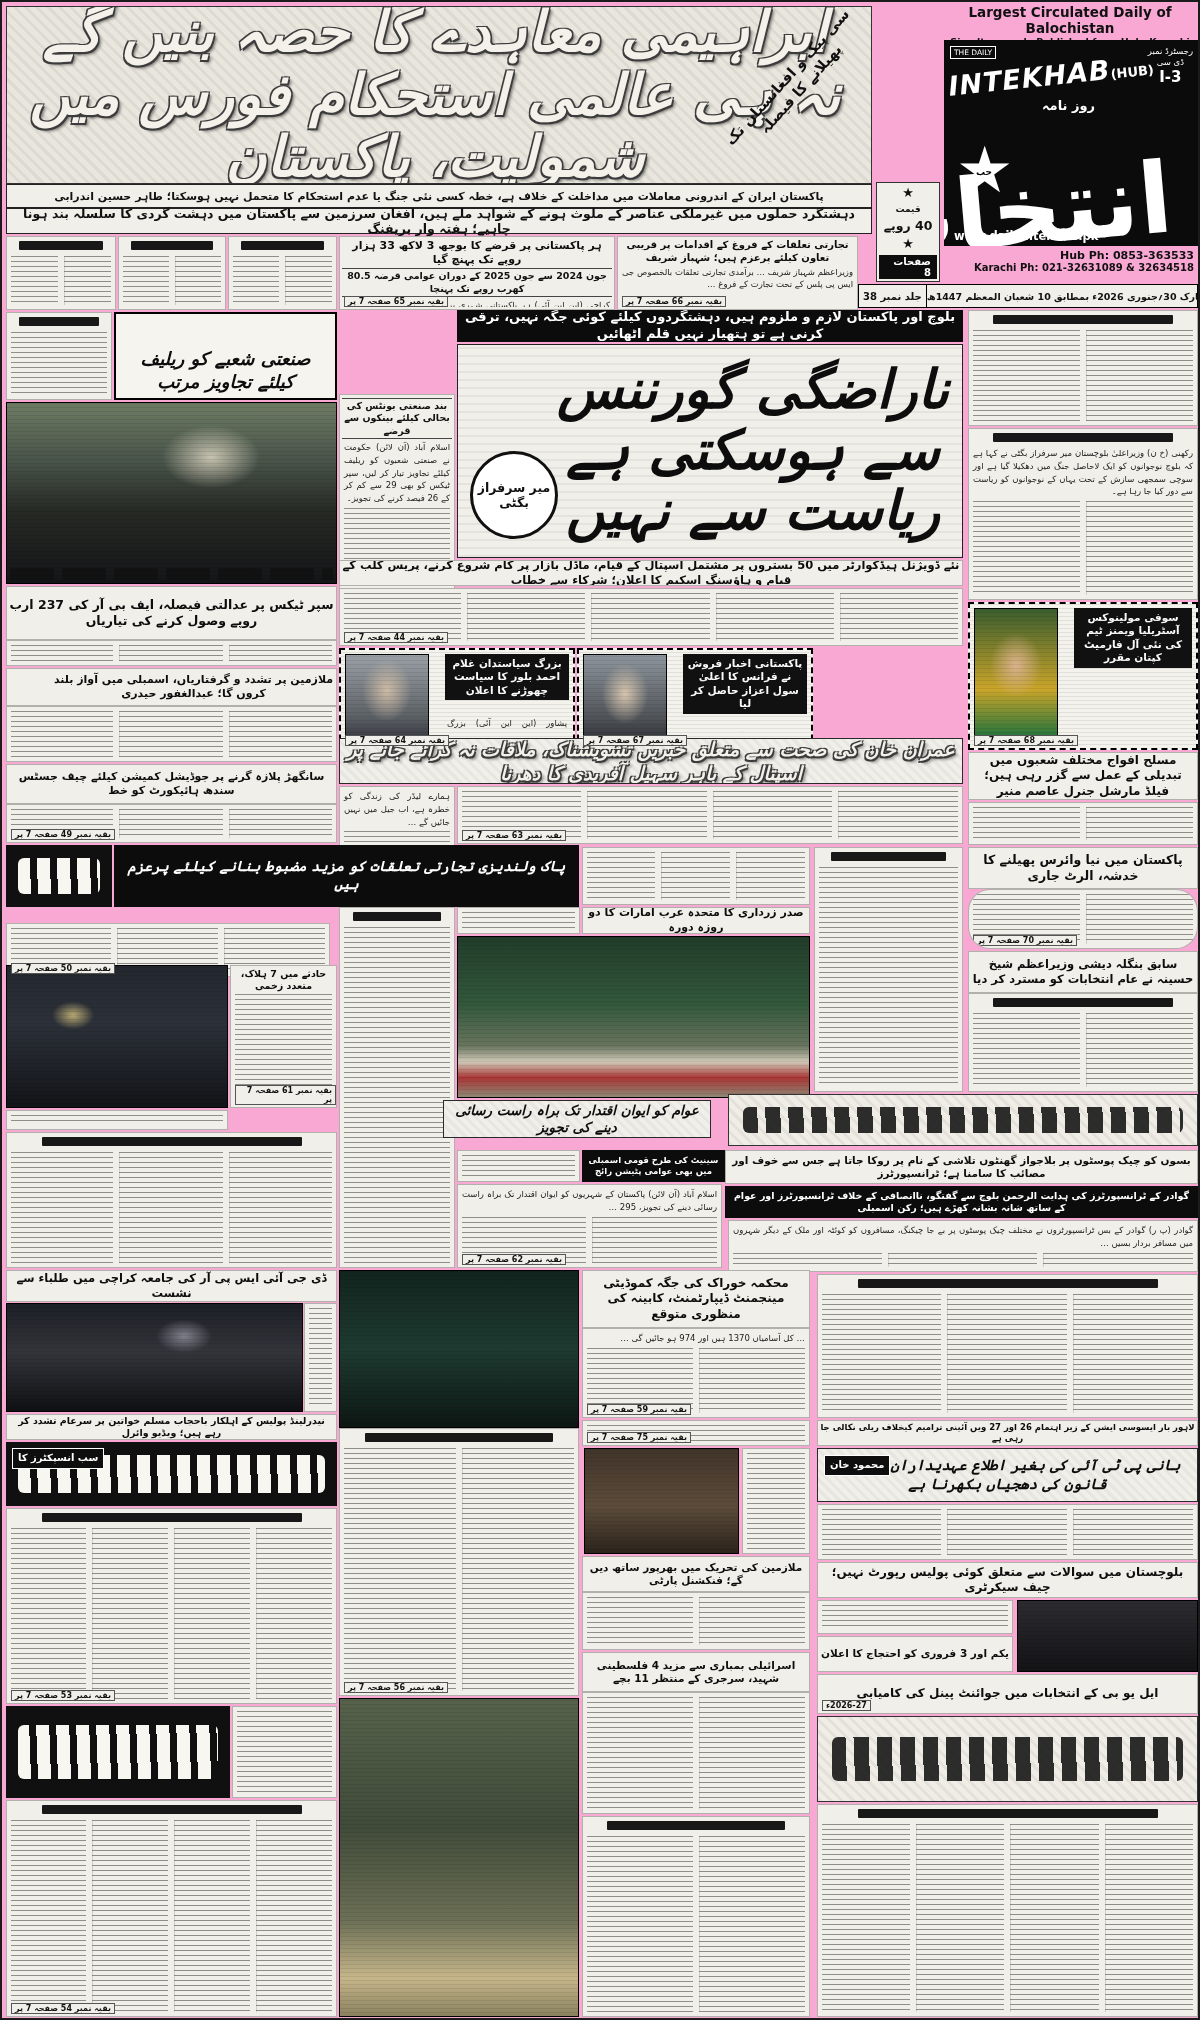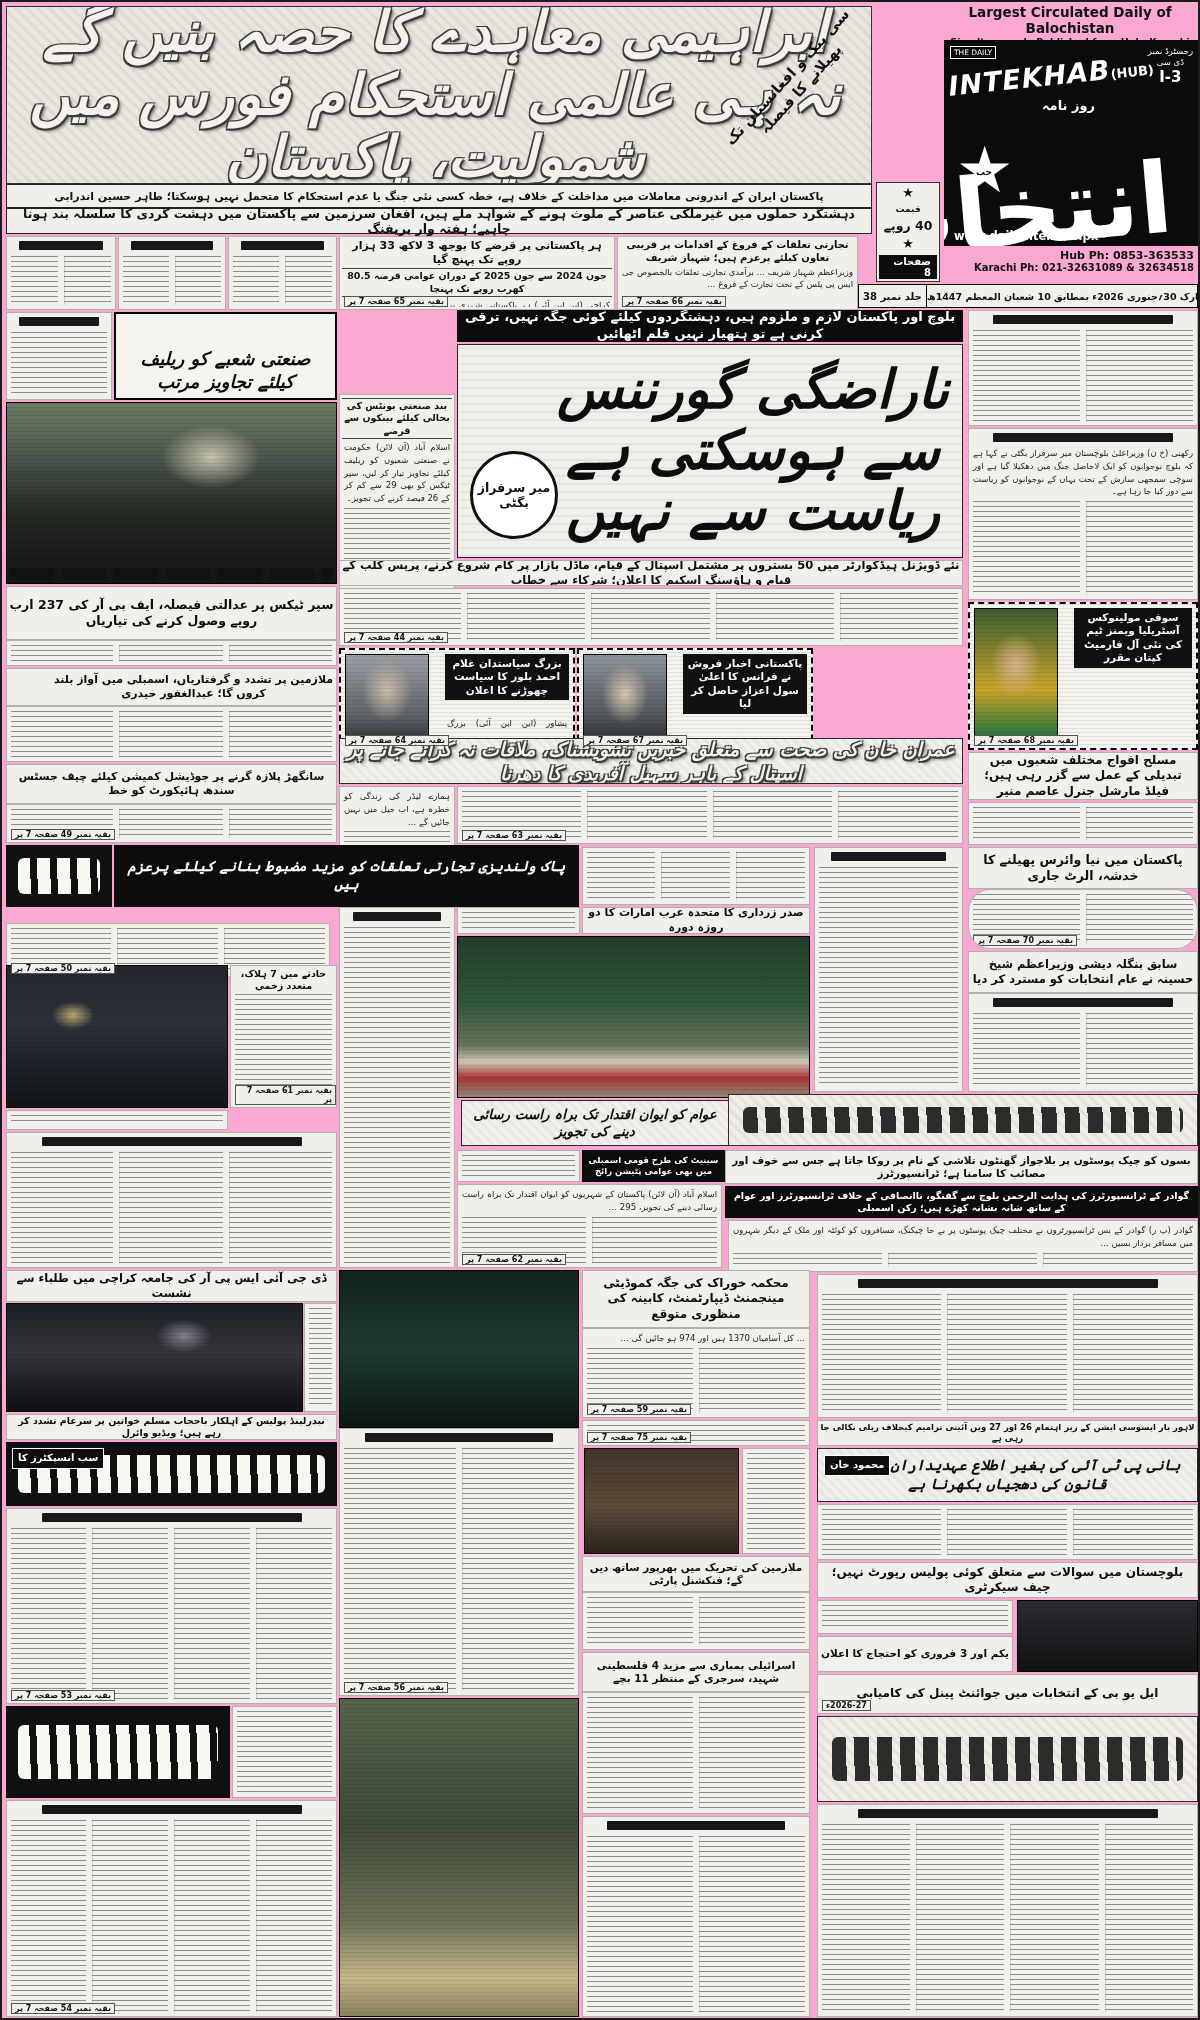--- a/index.html
+++ b/index.html
@@ -427,21 +427,21 @@
         <div class="g"></div>
         <div class="g"></div>
         <div class="g"></div>
         <div class="g"></div>
       </div>
       <div class="cont">بقیہ نمبر 54 صفحہ 7 پر</div>
     </div>
     <div class="blk k-calliggreek" style="left: 726px; top: 1092px; width: 470px; height: 52px;">
       <div class="wv2"></div>
     </div>
-    <div class="blk k-calligline" style="left: 459px; top: 1098px; width: 268px; height: 46px;">
+    <div class="blk k-calligline" style="left: 441px; top: 1098px; width: 268px; height: 38px;">
       <div class="hd" style="font-size: 13.5px;">عوام کو ایوان اقتدار تک براہ راست رسائی دینے کی تجویز</div>
     </div>
     <div class="blk k-greek" style="left: 455px; top: 1148px; width: 123px; height: 32px;">
       <div class="gw">
         <div class="g"></div>
       </div>
     </div>
     <div class="blk k-band" style="left: 580px; top: 1148px; width: 143px; height: 32px;">
       <div class="hd" style="font-size: 8.5px;">سینیٹ کی طرح قومی اسمبلی میں بھی عوامی پٹیشن رائج</div>
     </div>

